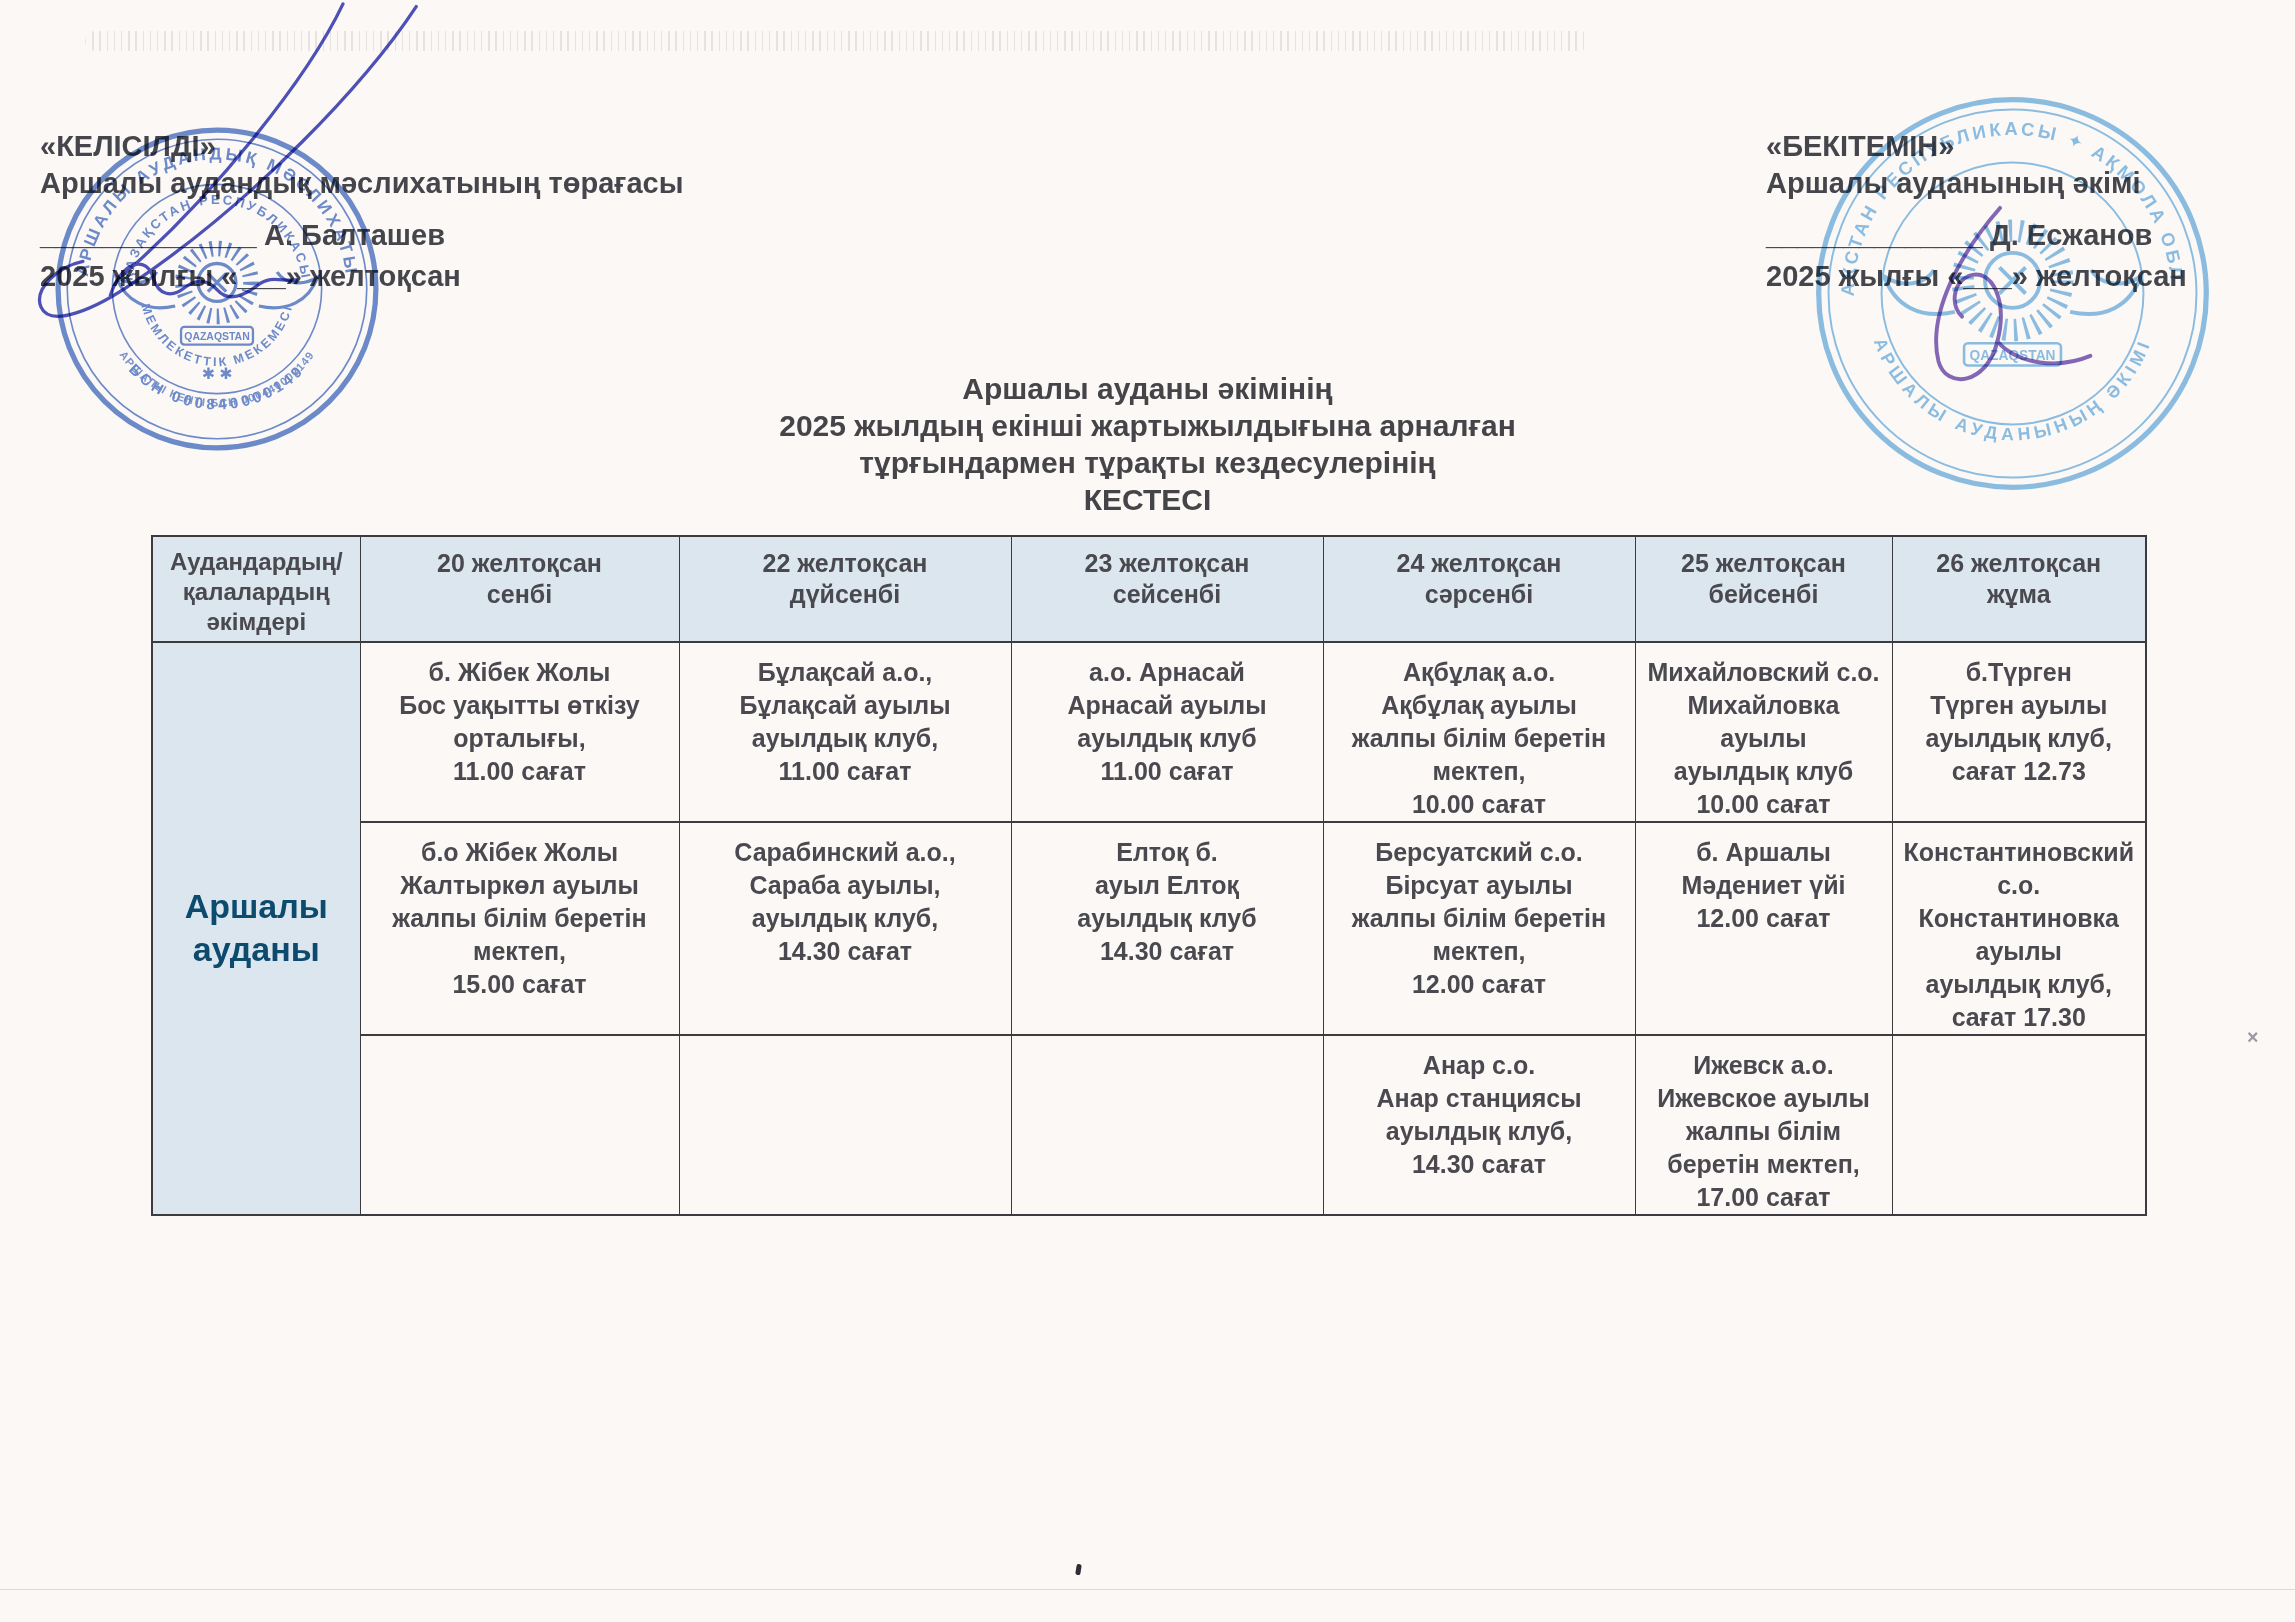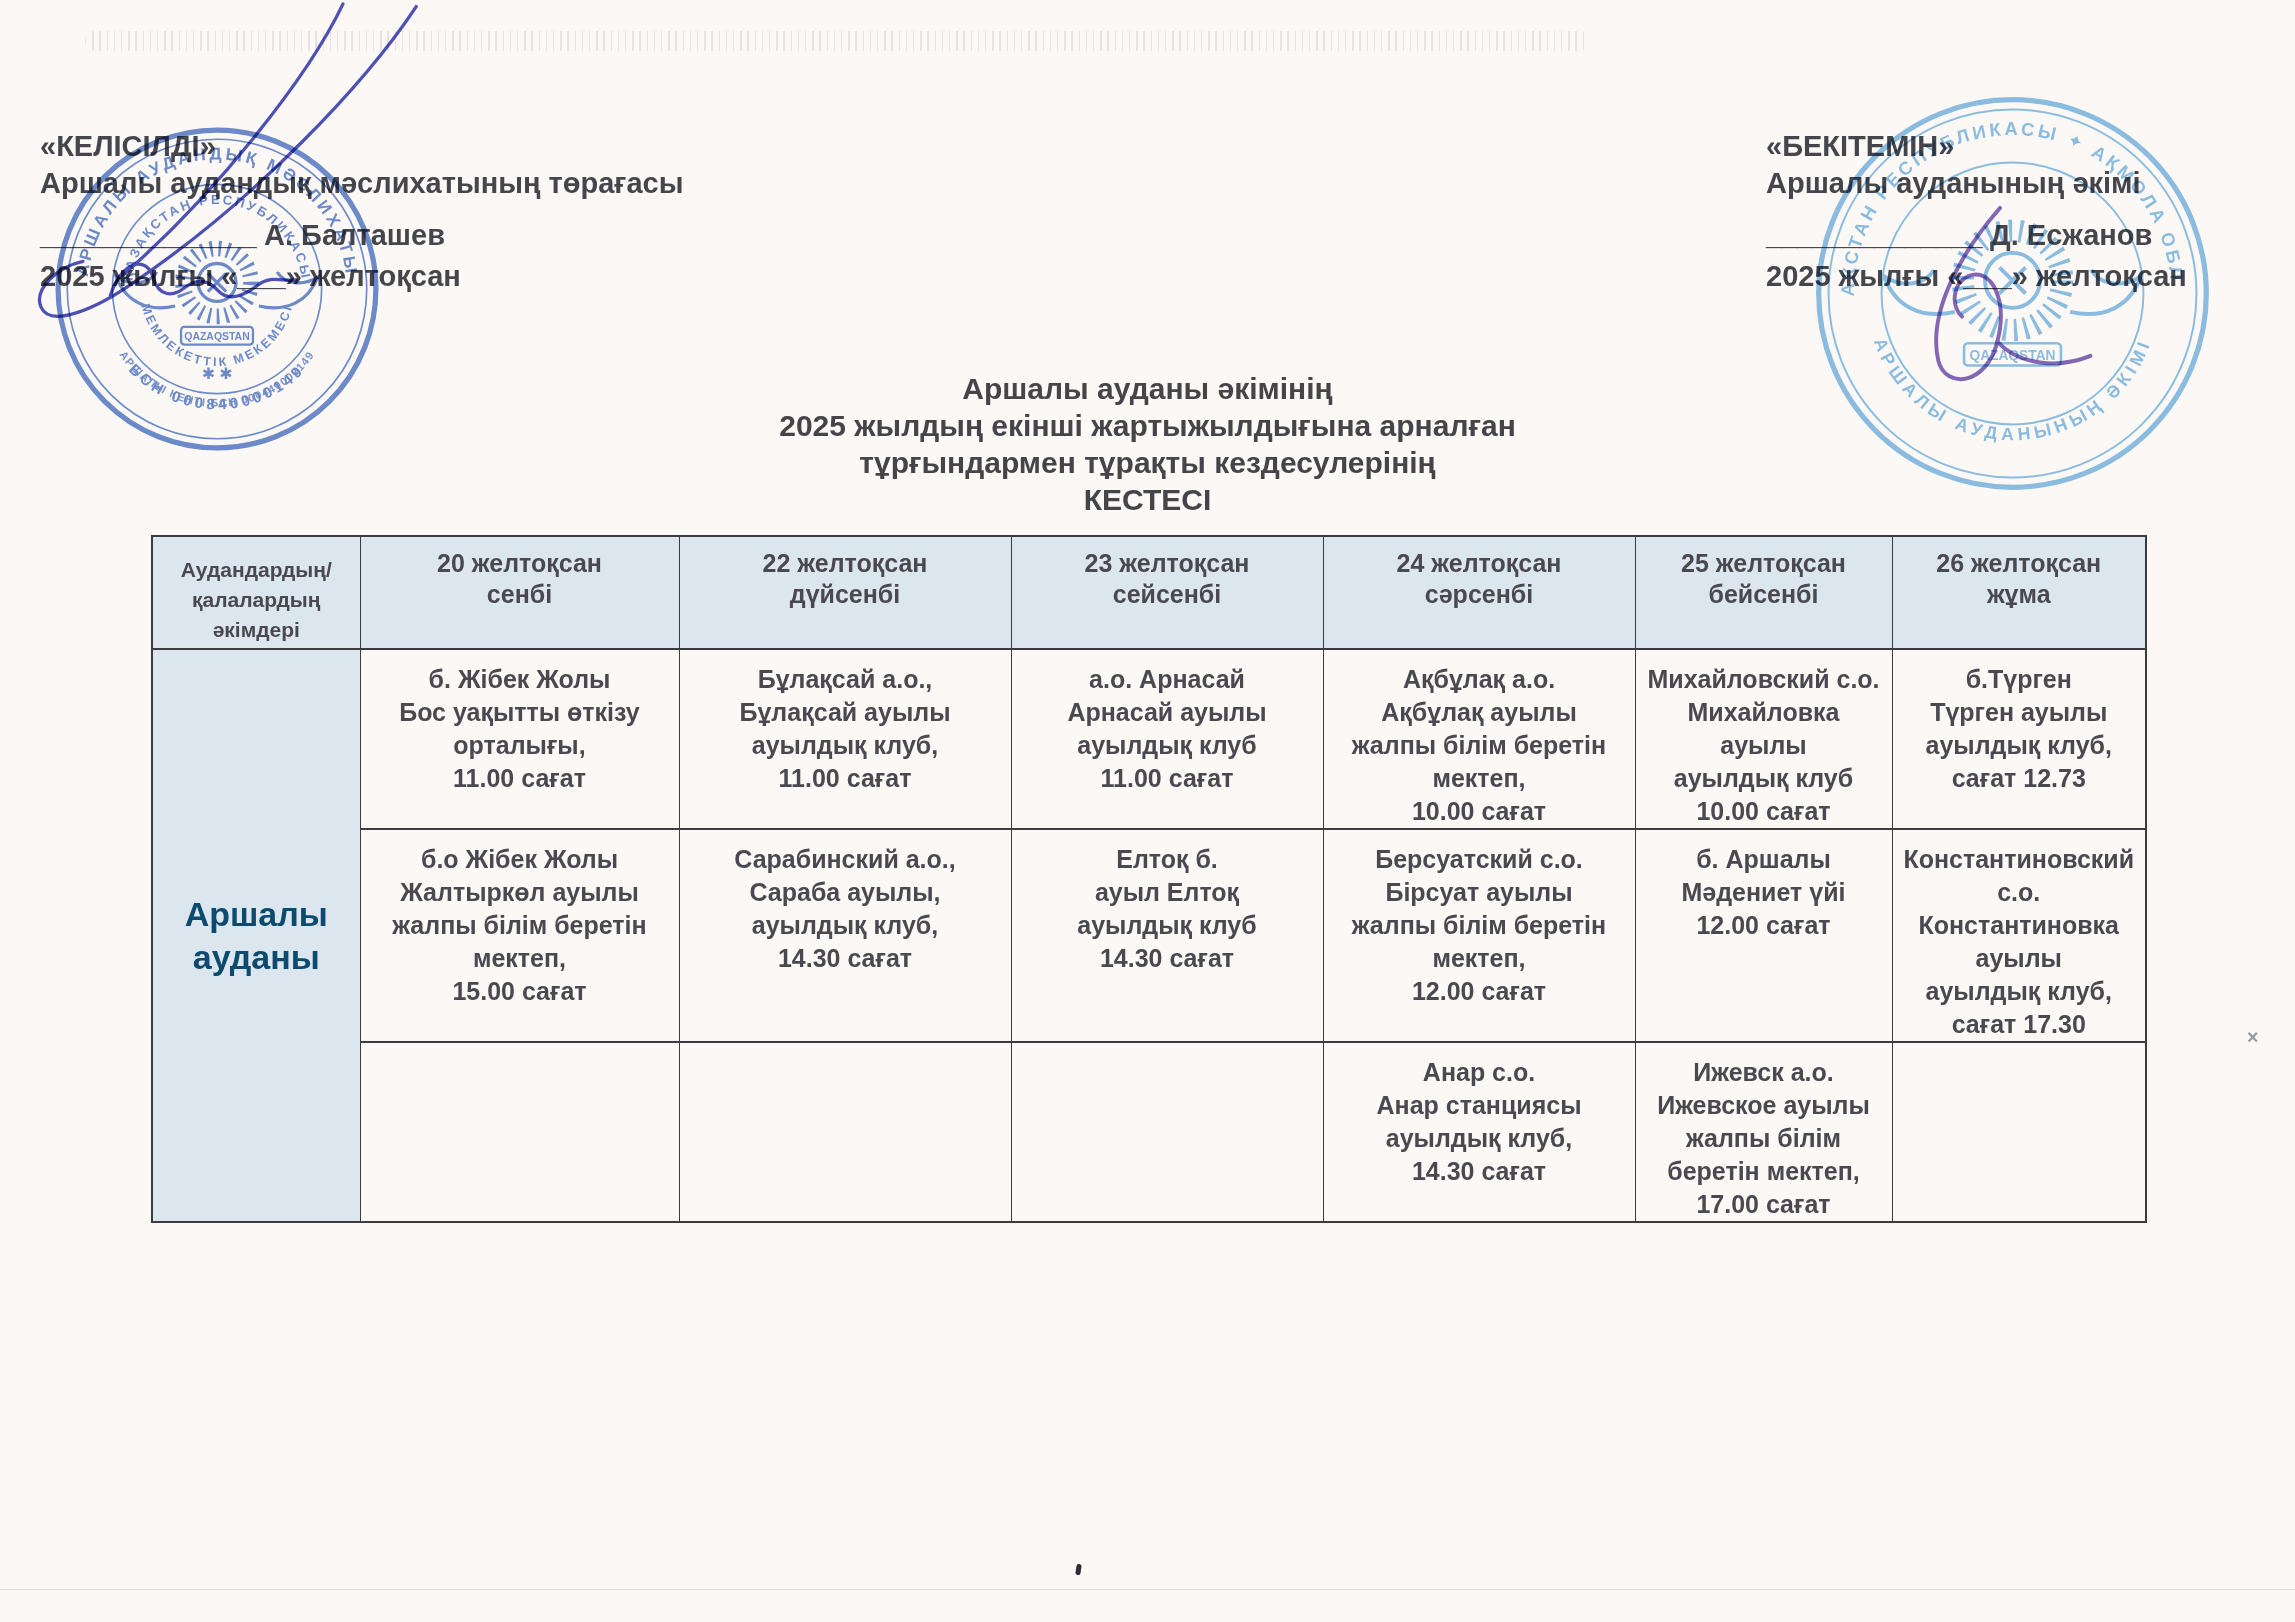--- a/index.html
+++ b/index.html
@@ -55,21 +55,21 @@
     border:1.6px solid #3b3b40;
     font-weight:bold; text-align:center; vertical-align:top;
     white-space:pre-line; overflow:hidden;
     color:#49494f;
   }
   table.schedule thead th{
     height:92px; background:#dce6ef;
     font-size:25px; line-height:31px; padding-top:10.5px;
     border-bottom-width:2.6px;
   }
-  table.schedule thead th.corner{ font-size:21px; line-height:30px; padding-top:18px; }
+  table.schedule thead th.corner{ font-size:24px; line-height:30px; padding-top:10px; }
   table.schedule td{ font-size:25px; line-height:33px; padding:13px 3.9px 0 3.9px; }
   table.schedule tr.r1 td{ height:153px; }
   table.schedule tr.r2 td{ height:190px; border-top-width:2.3px;}
   table.schedule tr.r3 td{ height:155px; border-top-width:2.3px;margin-top:14px;}
   table.schedule th.region{
     background:#dce6ef; vertical-align:middle;
     font-size:34px; line-height:43px; color:#0c4a6e;
   }
 
   .stamp, .signature{ position:absolute; mix-blend-mode:multiply; pointer-events:none; }

